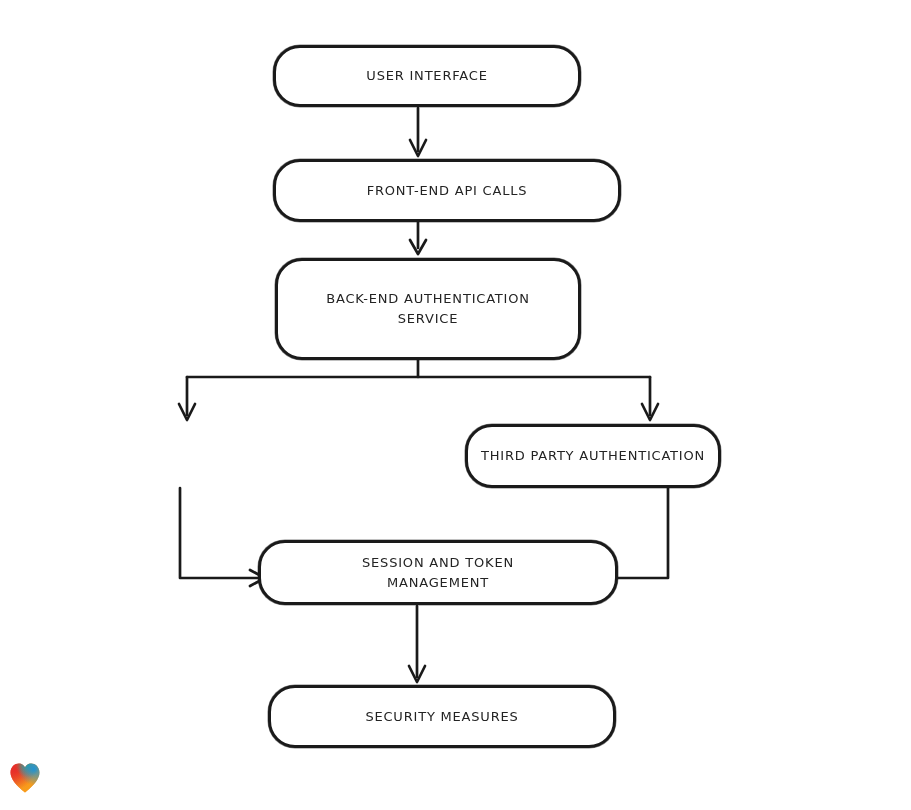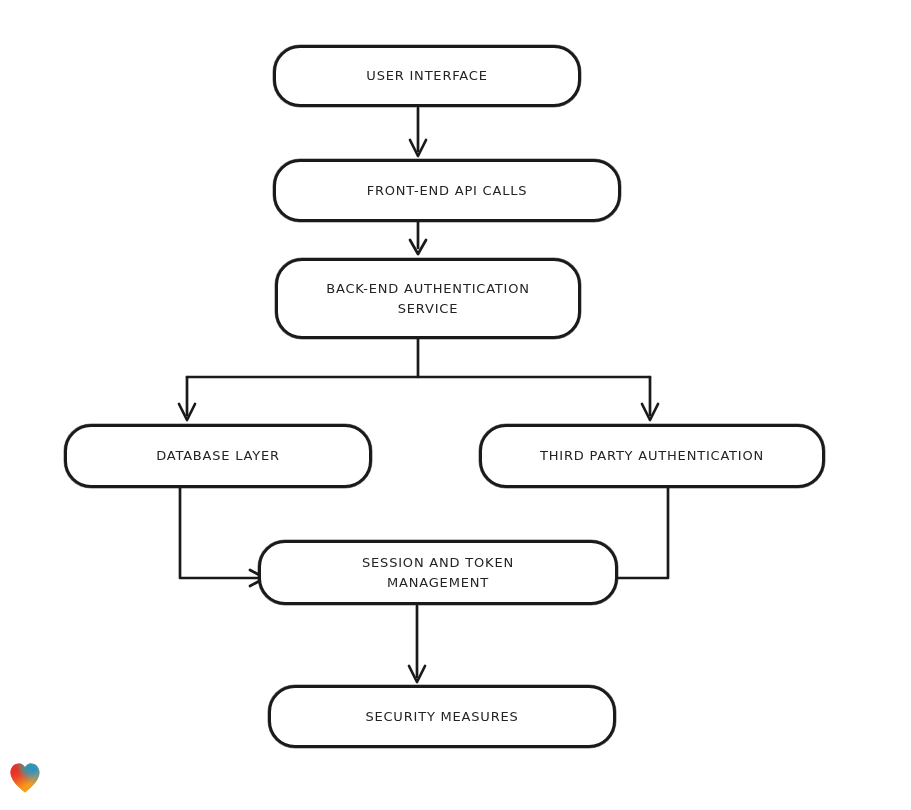--- a/index.html
+++ b/index.html
@@ -96,30 +96,27 @@
   </svg>
 
   <div class="node" style="left:273px; top:45px; width:308px; height:62px">
     <span class="node-label">USER INTERFACE</span>
   </div>
 
   <div class="node" style="left:273px; top:159px; width:348px; height:63px">
     <span class="node-label">FRONT-END API CALLS</span>
   </div>
 
-  <div class="node" style="left:275px; top:258px; width:306px; height:81px">
+  <div class="node" style="left:275px; top:258px; width:306px; height:102px">
     <span class="node-label">BACK-END AUTHENTICATION
 SERVICE</span>
   </div>
 
-  <div class="node" style="left:64px; top:424px; width:308px; height:64px">
-    <span class="node-label">DATABASE LAYER</span>
-  </div>
 
-  <div class="node" style="left:479px; top:424px; width:346px; height:64px">
+  <div class="node" style="left:465px; top:424px; width:256px; height:64px">
     <span class="node-label">THIRD PARTY AUTHENTICATION</span>
   </div>
 
   <div class="node" style="left:258px; top:540px; width:360px; height:65px">
     <span class="node-label">SESSION AND TOKEN
 MANAGEMENT</span>
   </div>
 
   <div class="node" style="left:268px; top:685px; width:348px; height:63px">
     <span class="node-label">SECURITY MEASURES</span>

